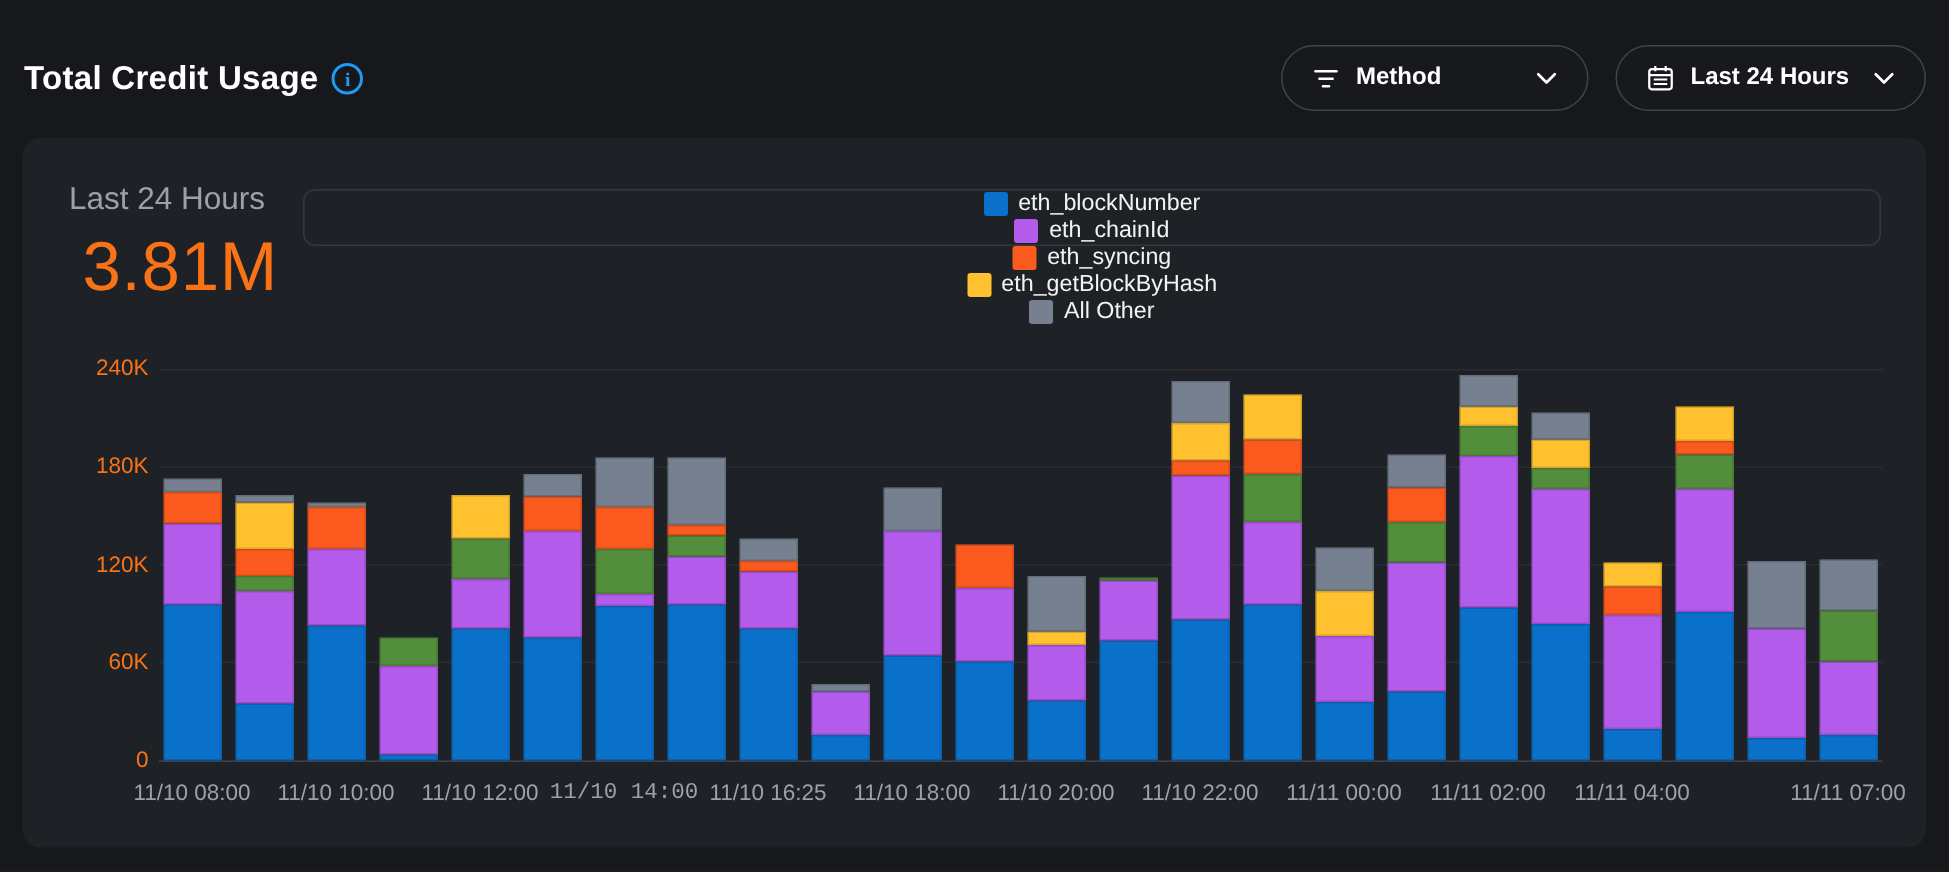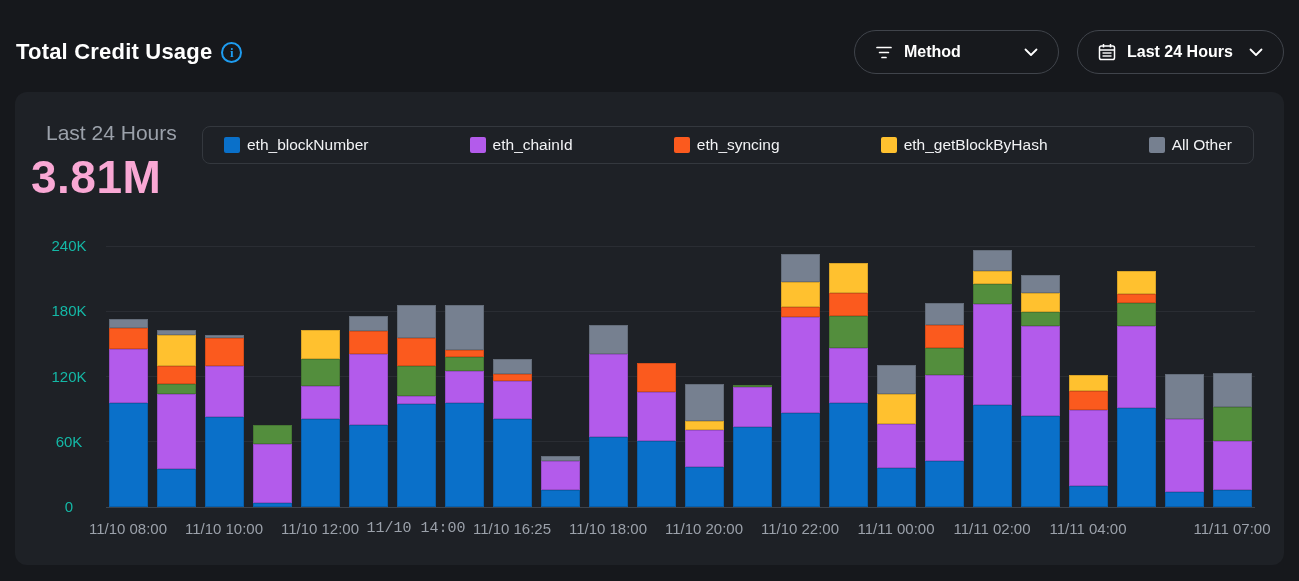--- a/index.html
+++ b/index.html
@@ -34,40 +34,41 @@
   
   .card {
     position:absolute; left:15px; top:92px; width:1269px; height:473px;
     background:#1E2126; border-radius:12px;
   }
   .period-label {
     position:absolute; left:31px; top:29px;
     font-size:21px; color:#9BA1AA; font-weight:400;
   }
   .total-value {
-    position:absolute; left:16px; top:58px;
-    font-size:46px; font-weight:700; color:#f9a8d4; letter-spacing:.5px;
+    position:absolute; left:40px; top:58px;
+    font-size:46px; font-weight:400; color:#f97316; letter-spacing:.5px;
   }
   
   .legend {
     position:absolute; left:187px; top:34px; width:1052px; height:38px;
     border:1px solid #34383E; border-radius:8px; background:#1E2126;
     display:flex; align-items:center; justify-content:space-between;
     padding:0 21px;
+    flex-direction:column;
   }
   .legend-item { display:flex; align-items:center; gap:7px; font-size:15.5px; color:#F2F3F5; cursor:pointer; }
   .legend-swatch { width:16px; height:16px; border-radius:2px; flex:none; }
   
   .chart { position:absolute; left:0; top:154px; width:1269px; height:310px; }
   .plot  { position:absolute; left:91px; top:0; width:1149px; height:261px; }
   .yaxis { position:absolute; left:0; top:0; width:84px; height:261px; }
   .xaxis { position:absolute; left:91px; top:272px; width:1155px; height:22px; }
   .gridline { position:absolute; left:0; right:0; height:1px; background:#2A2D33; }
   .gridline.zero { background:#3E434B; }
-  .y-label { position:absolute; left:24px; width:60px; text-align:center; font-size:15px; color:#14b8a6; }
+  .y-label { position:absolute; left:24px; width:60px; text-align:right; font-size:15px; color:#f97316; }
   .x-label { position:absolute; top:2px; width:130px; text-align:center; font-size:15px; color:#9BA1AA; white-space:nowrap; }
   .bar-seg { position:absolute; box-shadow:inset 0 0 0 1px rgba(0,0,0,.15); }
 </style>
 </head>
 <body>
 
 <div class="page-title">
   <span>Total Credit Usage</span>
   <span class="info-icon">i</span>
 </div>

